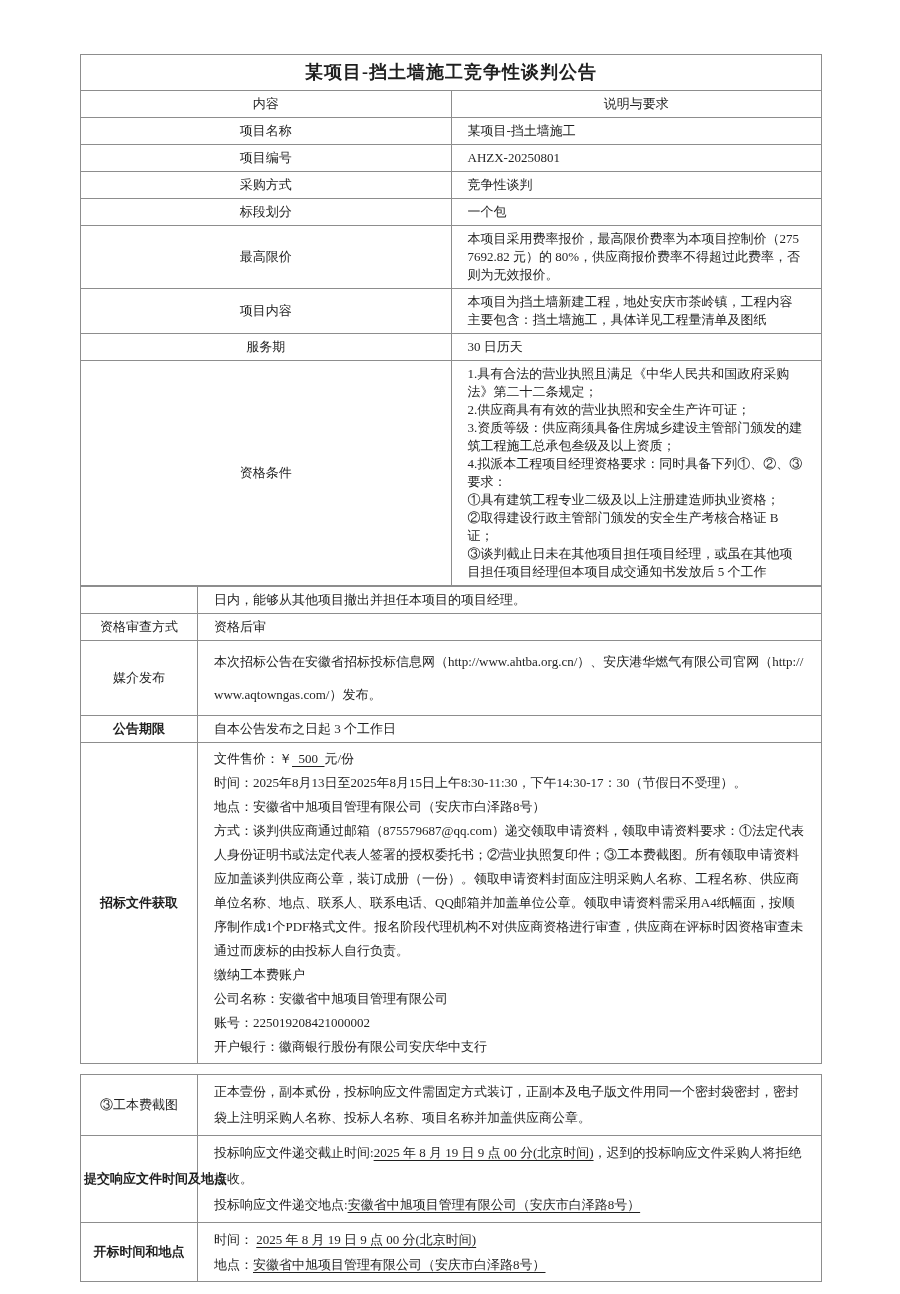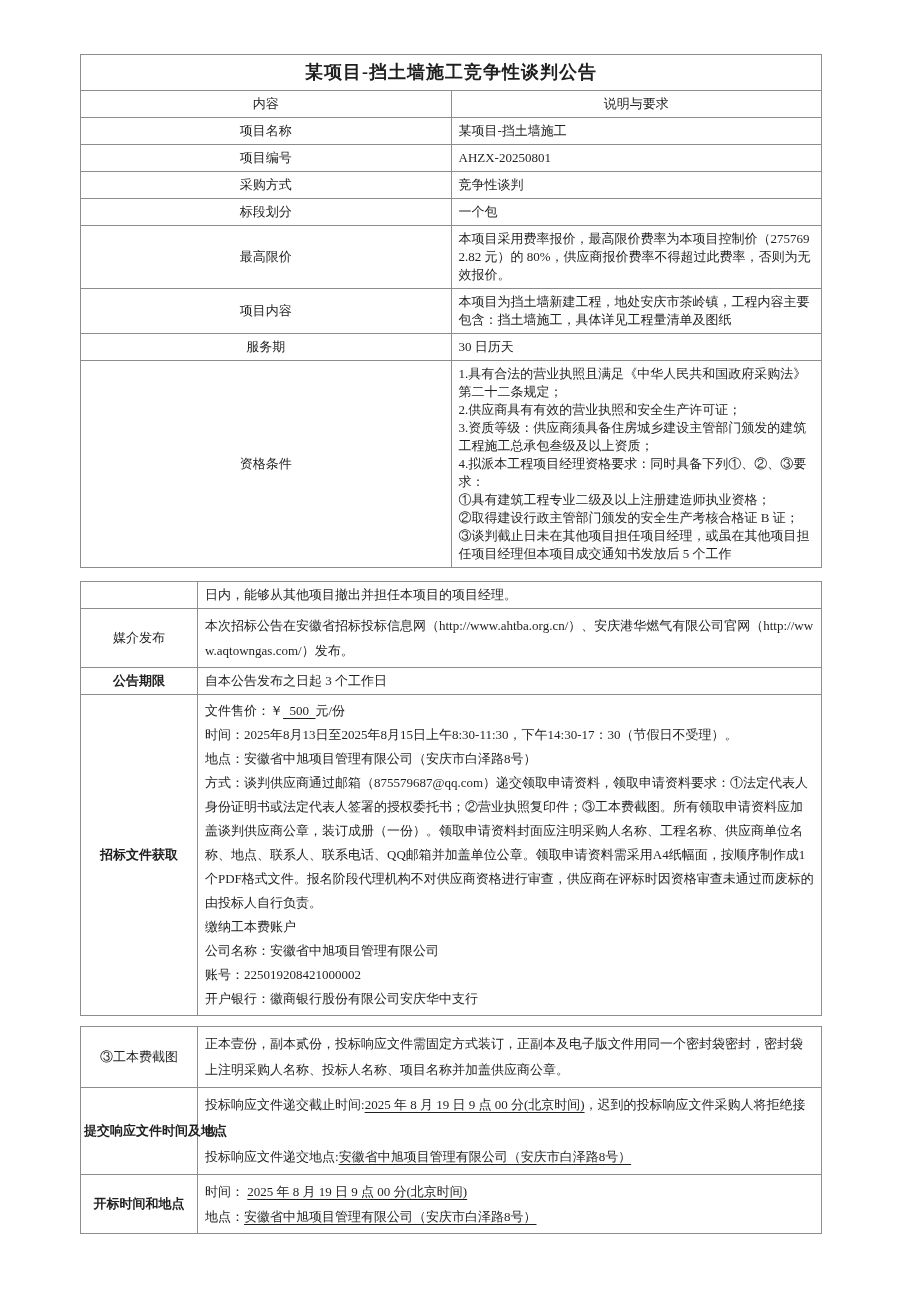--- a/index.html
+++ b/index.html
@@ -5,29 +5,29 @@
   html,body{margin:0;padding:0;}
   body{
     width:900px;height:1294px;
     background:#ffffff;
     font-family:"Liberation Serif","DejaVu Serif",serif;
     color:#1f1f1f;
     -webkit-font-smoothing:antialiased;
   }
   .doc{padding:54px 0 0 80px;}
   table{border-collapse:collapse;width:742px;table-layout:fixed;background:#fff;}
-  td{border:1px solid #8d8d8d;font-size:13px;padding:4px 7px;vertical-align:middle;word-break:break-all;}
+  td{border:1px solid #8d8d8d;font-size:13px;padding:4px 16px;vertical-align:middle;word-break:break-all;}
   td.label{width:110px;text-align:center;padding:4px 3px;word-break:keep-all;}
   td.b{font-weight:bold;}
   .title-cell{
     font-size:18px;font-weight:bold;text-align:center;
     padding:5px 4px 6px 4px;letter-spacing:1px;word-break:keep-all;
   }
   .hdr{text-align:center;padding:3px;}
-  .t2{margin-top:13px;border-radius:19px;}
+  .t2{border-radius:19px;}
   .t3{margin-top:10px;}
   .ln{line-height:18px;}
   .ln24 div{line-height:24px;font-family:Liberation Serif, serif;}
   .ln25 div{line-height:25px;}
   .ln26 div{line-height:26px;}
   u{text-decoration:underline;text-underline-offset:3px;}
 </style>
 </head>
 <body>
 
@@ -85,22 +85,26 @@
   </tbody>
     </table>
 
   <table class="t2">
     <tbody>
         <tr>
       <td class="label"></td>
       <td>日内，能够从其他项目撤出并担任本项目的项目经理。</td>
     </tr>
     <tr>
+      <td class="label">资格审查方式</td>
+      <td>资格后审</td>
+    </tr>
+    <tr>
       <td class="label">媒介发布</td>
-      <td style="line-height:25px;">本次招标公告在安徽省招标投标信息网（http://www.ahtba.org.cn/）、安庆港华燃气有限公司官网（http://www.aqtowngas.com/）发布。</td>
+      <td style="line-height:33px;">本次招标公告在安徽省招标投标信息网（http://www.ahtba.org.cn/）、安庆港华燃气有限公司官网（http://www.aqtowngas.com/）发布。</td>
     </tr>
     <tr>
       <td class="label b">公告期限</td>
       <td>自本公告发布之日起 3 个工作日</td>
     </tr>
     <tr>
       <td class="label b">招标文件获取</td>
       <td class="ln24">
         <div><span>文件售价：￥</span><u style="white-space:pre;">  500  </u><span>元/份</span></div>
         <div>时间：2025年8月13日至2025年8月15日上午8:30-11:30，下午14:30-17：30（节假日不受理）。</div>

